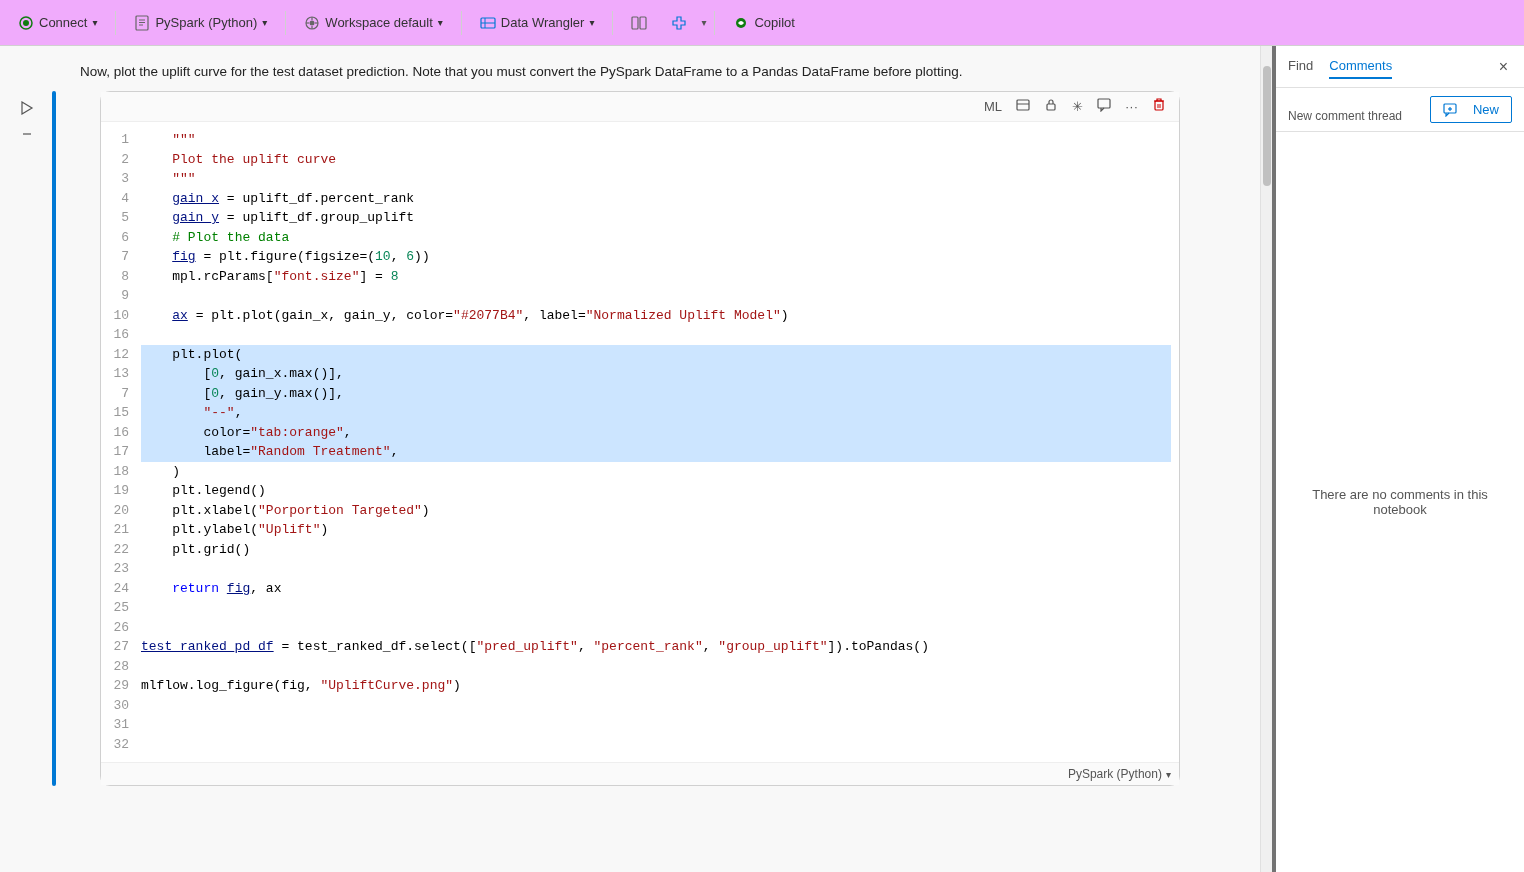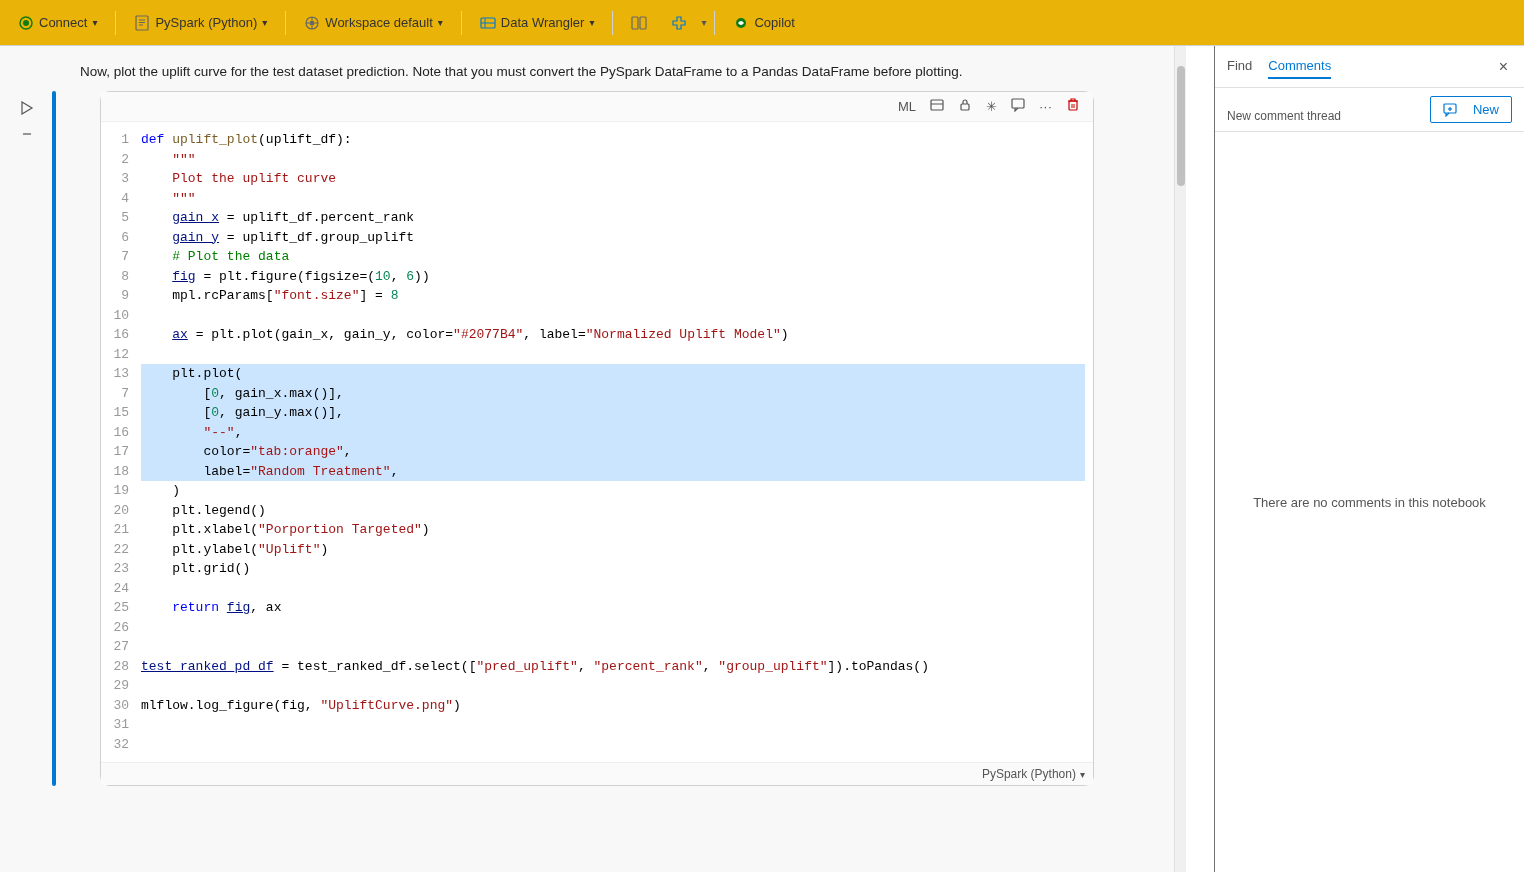--- a/index.html
+++ b/index.html
@@ -2,21 +2,21 @@
 <html><head>
   <meta charset="utf-8">
   <style>
     * { box-sizing: border-box; margin: 0; padding: 0; }
     body { font-family: 'Segoe UI', Arial, sans-serif; background: #fff; width: 1524px; height: 872px; overflow: hidden; display: flex; flex-direction: column; }
 
     
     .toolbar {
       display: flex;
       align-items: center;
-      background: #eab308;
+      background: #f0abfc;
       border-bottom: 1px solid #d0d0d0;
       height: 46px;
       padding: 0 8px;
       gap: 4px;
       flex-shrink: 0;
     }
     .toolbar-btn {
       display: flex;
       align-items: center;
       gap: 5px;
@@ -159,26 +159,25 @@
       width: 8px;
       margin: 0 auto;
       height: 120px;
       background: #c0c0c0;
       border-radius: 4px;
       margin-top: 20px;
     }
 
     
     .right-panel {
-      width: 310px;
-      border-left: 1px solid #737373;
+      width: 252px;
+      border-left: 4px solid #737373;
       background: #fff;
       display: flex;
       flex-direction: column;
-      margin-left: 28px;
     }
 
     .panel-header {
       display: flex;
       align-items: center;
       justify-content: space-between;
       padding: 8px 12px;
       border-bottom: 1px solid #e0e0e0;
     }
     .panel-tabs {
@@ -413,21 +412,20 @@
               <div>25</div>
             <div>26</div>
               <div>27</div>
               <div>28</div>
               <div>29</div>
               <div>30</div>
             <div>31</div>
               <div>32</div>
           </div>
           <div class="code-lines">
-            <div class="code-line"><span class="kw">def</span> <span class="fn">uplift_plot</span>(uplift_df):</div>
             <div class="code-line">    <span class="st">"""</span></div>
             <div class="code-line">    <span class="st">Plot the uplift curve</span></div>
             <div class="code-line">    <span class="st">"""</span></div>
             <div class="code-line">    <span class="nm">gain_x</span> = uplift_df.percent_rank</div>
             <div class="code-line">    <span class="nm">gain_y</span> = uplift_df.group_uplift</div>
             <div class="code-line">    <span class="cm"># Plot the data</span></div>
             <div class="code-line">    <span class="nm">fig</span> = plt.figure(figsize=(<span class="num">10</span>, <span class="num">6</span>))</div>
             <div class="code-line">    mpl.rcParams[<span class="st">"font.size"</span>] = <span class="num">8</span></div>
             <div class="code-line"> </div>
             <div class="code-line">    <span class="nm">ax</span> = plt.plot(gain_x, gain_y, color=<span class="st">"#2077B4"</span>, label=<span class="st">"Normalized Uplift Model"</span>)</div>

